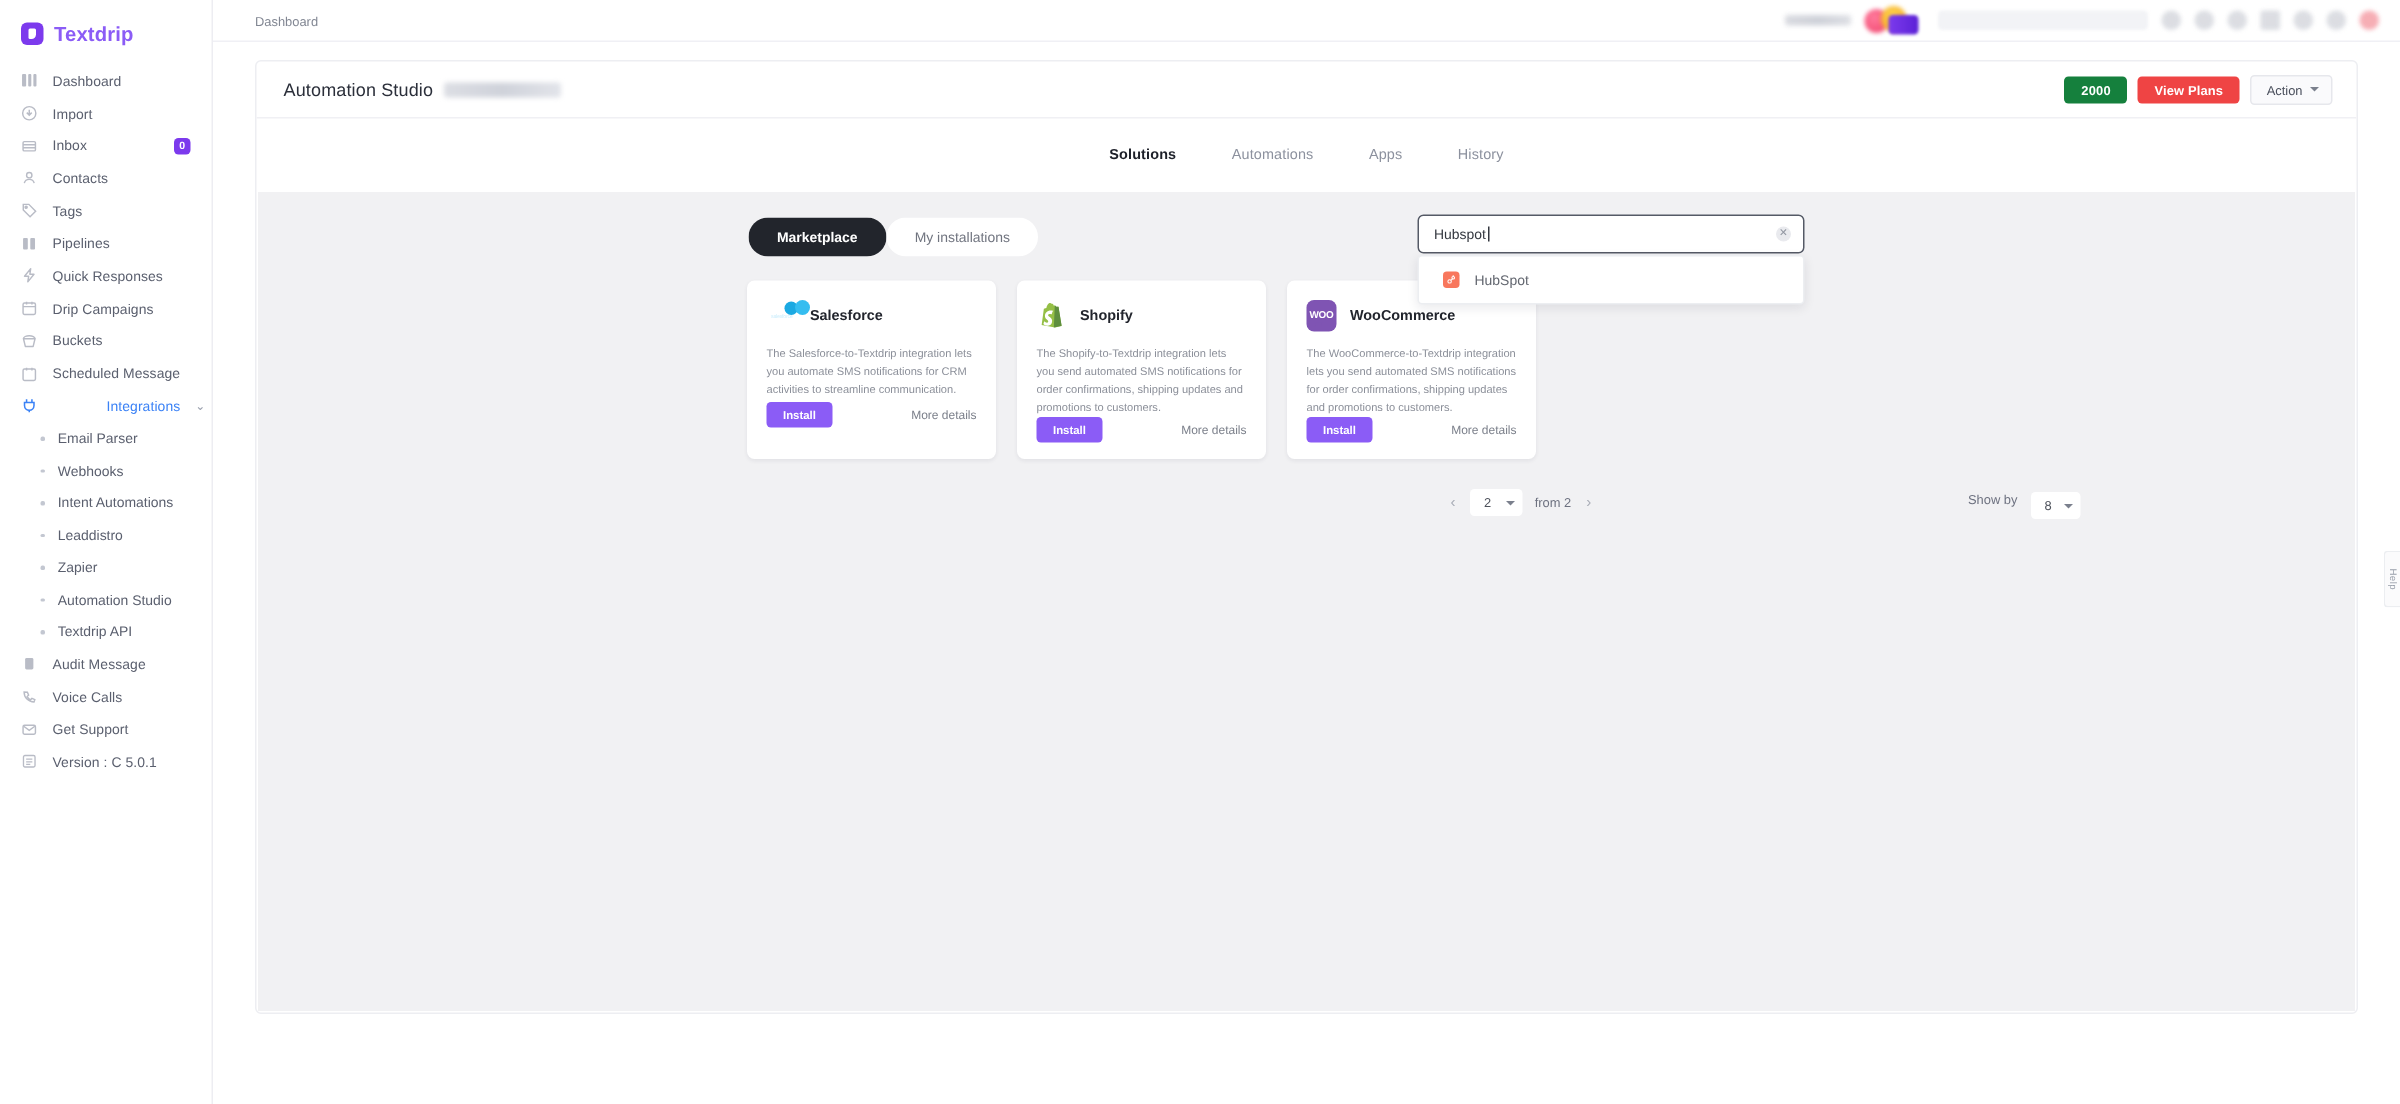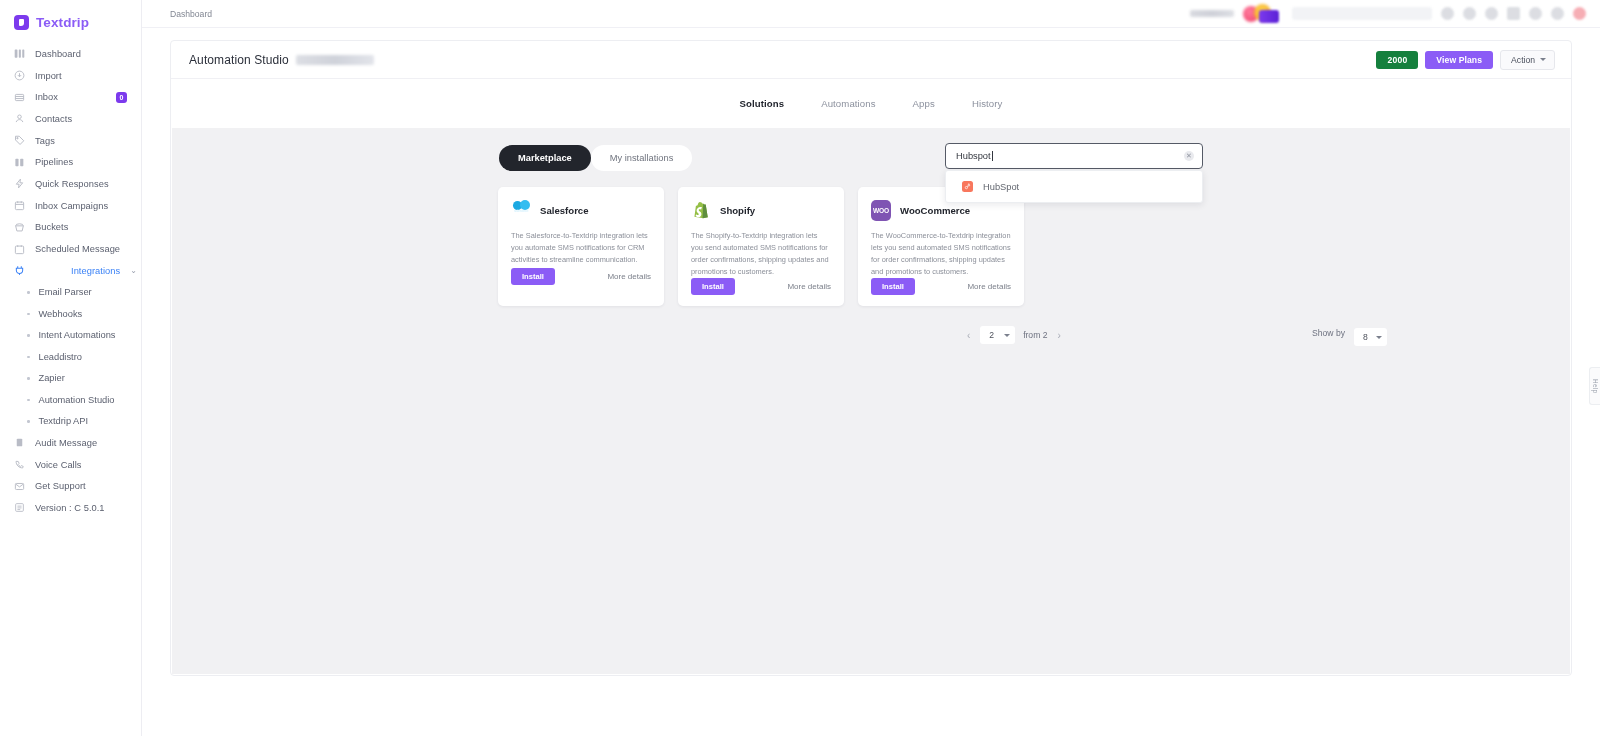--- a/index.html
+++ b/index.html
@@ -91,21 +91,21 @@
   }
   .page-title { font-size: 12px; color: #2b2f3a; font-weight: 400; letter-spacing: .1px; }
   .title-blur { width: 78px; height: 10px; margin-left: 7px; border-radius: 2px;
     background: linear-gradient(90deg,#dcdee4,#cfd2da,#e2e4ea); filter: blur(1.8px); }
   .head-actions { margin-left: auto; display: flex; align-items: center; gap: 7px; }
   .pill-green {
     background: #15803d; color: #fff; font-size: 8.6px; font-weight: 700;
     padding: 4px 11px; border-radius: 3px; letter-spacing: .2px;
   }
   .btn-blue {
-    background: #8b5cf6; color: #fff; font-size: 8.6px; font-weight: 700;
+    background: #ef4444; color: #fff; font-size: 8.6px; font-weight: 700;
     padding: 4px 11px; border-radius: 3px; letter-spacing: .1px; cursor: pointer;
   }
   .btn-plain {
     background: #fafafc; border: 1px solid #e6e7ec; color: #4a4f5c;
     font-size: 8.6px; padding: 4px 8px 4px 10px; border-radius: 3px; cursor: pointer;
     display: flex; align-items: center; gap: 5px;
   }
   .caret { width:0;height:0;border-left:3px solid transparent;border-right:3px solid transparent;
     border-top:3.4px solid #7b808d; }
 
@@ -155,21 +155,21 @@
   }
   .hs-ico svg { width: 7px; height: 7px; }
   .suggest-label { font-size: 9.3px; color: #62666f; }
 
   
   .cards { display: flex; gap: 14px; padding-left: 326px; margin-top: -1px; }
   .card {
     width: 166px; background: #fff; border-radius: 5px; padding: 13px 13px 11px 13px;
     box-shadow: 0 1px 3px rgba(25,30,50,.07); display:flex; flex-direction:column;
   }
-  .card-head { display: flex; align-items: center; gap: 9px; margin-bottom: 10px; }
+  .card-head { display: flex; align-items: center; gap: 9px; margin-bottom: 10px; text-align: center; }
   .card-logo { width: 20px; height: 20px; flex: 0 0 20px; display: flex; align-items: center; justify-content: center; }
   .card-name { font-size: 9.6px; font-weight: 700; color: #22252d; }
   .card-desc { font-size: 7.4px; line-height: 1.62; color: #8b8f99; min-height: 38px; }
   .card-foot { display: flex; align-items: center; }
   .btn-install {
     background: #8b5cf6; color: #fff; font-size: 7.6px; font-weight: 700;
     padding: 4px 11px; border-radius: 3px; cursor: pointer;
   }
   .more-details { margin-left: auto; font-size: 8px; color: #7c808b; cursor: pointer; }
 
@@ -298,21 +298,21 @@
           </span>
         <span class="nav-label">Quick Responses</span>
       </div>
       <div class="nav-item">
         <span class="nav-ico">
             <svg viewBox="0 0 16 16" fill="none" stroke="currentColor" stroke-width="1.4">
               <rect x="2" y="3" width="12" height="11" rx="1.4"></rect>
               <path d="M2 6.4h12M5.4 1.8v2.6M10.6 1.8v2.6"></path>
             </svg>
           </span>
-        <span class="nav-label">Inbox Campaigns</span>
+        <span class="nav-label">Drip Campaigns</span>
       </div>
       <div class="nav-item">
         <span class="nav-ico">
             <svg viewBox="0 0 16 16" fill="none" stroke="currentColor" stroke-width="1.4" stroke-linejoin="round">
               <path d="M2.4 5.6h11.2L11.8 13H4.2z"></path>
               <path d="M2.4 5.6a5.6 3 0 0 1 11.2 0"></path>
             </svg>
           </span>
         <span class="nav-label">Buckets</span>
       </div>

